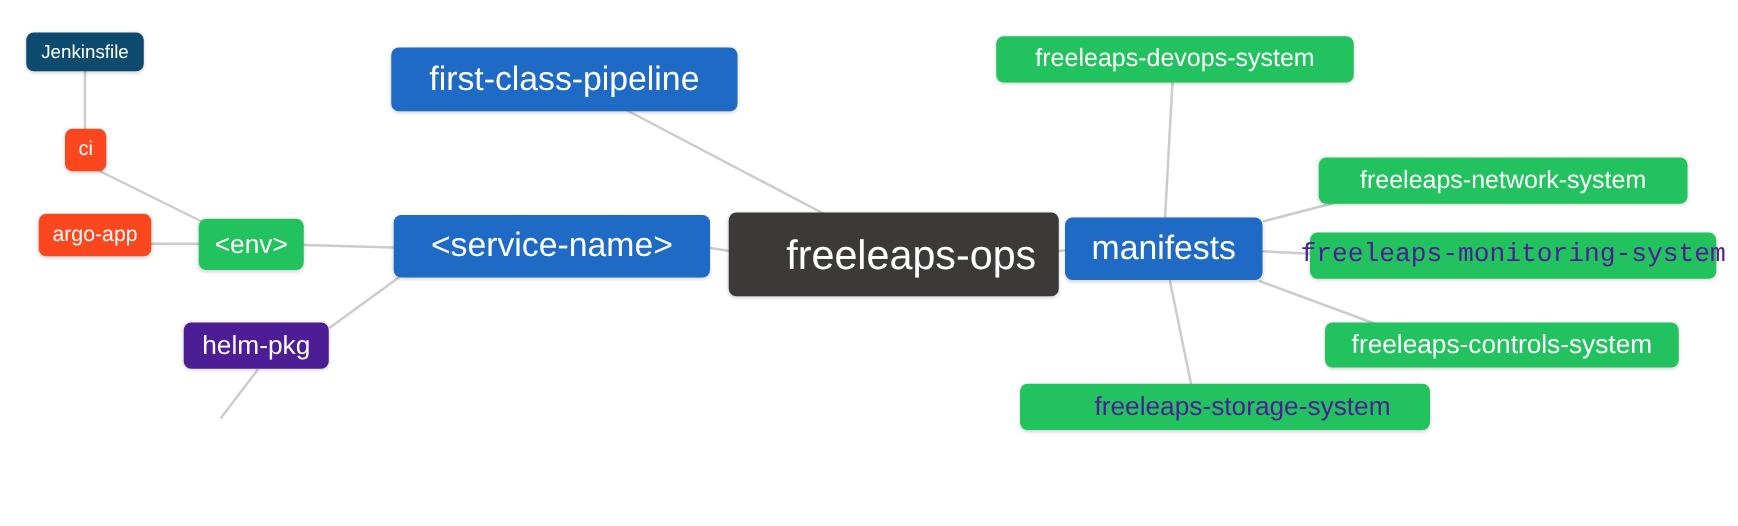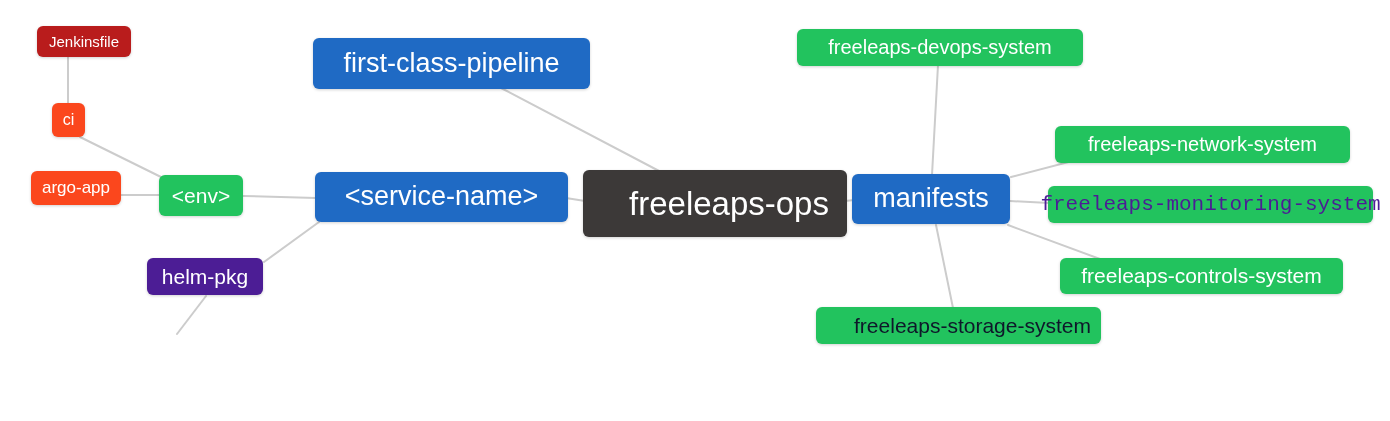--- a/index.html
+++ b/index.html
@@ -56,21 +56,21 @@
       <line x1="845" y1="201" x2="854" y2="200" stroke="#cccccc" stroke-width="2" stroke-linecap="round"></line>
       <line x1="938" y1="65" x2="932" y2="175" stroke="#cccccc" stroke-width="2" stroke-linecap="round"></line>
       <line x1="1011" y1="177" x2="1126" y2="147" stroke="#cccccc" stroke-width="2" stroke-linecap="round"></line>
       <line x1="1010" y1="201" x2="1049" y2="203" stroke="#cccccc" stroke-width="2" stroke-linecap="round"></line>
       <line x1="1008" y1="225" x2="1100" y2="259" stroke="#cccccc" stroke-width="2" stroke-linecap="round"></line>
       <line x1="936" y1="225" x2="953" y2="308" stroke="#cccccc" stroke-width="2" stroke-linecap="round"></line>
       <line x1="264" y1="262" x2="319" y2="222" stroke="#cccccc" stroke-width="2" stroke-linecap="round"></line>
       <line x1="177" y1="334" x2="206" y2="296" stroke="#cccccc" stroke-width="2" stroke-linecap="round"></line>
     </svg>
 
-  <div class="node" style="left: 21px; top: 26px; width: 94px; height: 31px; font-size: 15px; background: #b91c1c; color: rgb(255, 255, 255); margin-left: 16px;">
+  <div class="node" style="left: 21px; top: 26px; width: 94px; height: 31px; font-size: 15px; background: #0c4a6e; color: rgb(255, 255, 255);">
       <span>Jenkinsfile</span>
     </div>
   <div class="node" style="left: 52px; top: 103px; width: 33px; height: 34px; font-size: 16px; background: rgb(251, 71, 29); color: rgb(255, 255, 255);">
       <span>ci</span>
     </div>
   <div class="node" style="left: 31px; top: 171px; width: 90px; height: 34px; font-size: 17px; background: rgb(251, 71, 29); color: rgb(255, 255, 255);">
       <span>argo-app</span>
     </div>
   <div class="node" style="left: 159px; top: 175px; width: 84px; height: 41px; font-size: 21px; background: rgb(34, 195, 94); color: rgb(255, 255, 255);">
       <span>&lt;env&gt;</span>
@@ -92,19 +92,19 @@
     </div>
   <div class="node" style="left: 1055px; top: 111px; width: 295px; height: 37px; font-size: 20px; background: rgb(34, 195, 94); color: rgb(255, 255, 255); margin-top: 15px;">
       <span>freeleaps-network-system</span>
     </div>
   <div class="node" style="left: 1048px; top: 186px; width: 325px; height: 37px; font-size: 21px; background: rgb(34, 195, 94); color: #4c1d95; font-family: Liberation Mono, monospace;">
       <span>freeleaps-monitoring-system</span>
     </div>
   <div class="node" style="left: 1060px; top: 258px; width: 283px; height: 36px; font-size: 21px; background: rgb(34, 195, 94); color: rgb(255, 255, 255);">
       <span>freeleaps-controls-system</span>
     </div>
-  <div class="node" style="left: 816px; top: 307px; width: 285px; height: 37px; font-size: 21px; background: rgb(34, 195, 94); color: #0f172a; padding-left: 28px;">
+  <div class="node" style="left: 816px; top: 307px; width: 328px; height: 37px; font-size: 21px; background: rgb(34, 195, 94); color: #4c1d95; padding-left: 28px;">
       <span>freeleaps-storage-system</span>
     </div>
   <div class="node" style="left: 147px; top: 258px; width: 116px; height: 37px; font-size: 21px; background: #4c1d95; color: rgb(255, 255, 255);">
       <span>helm-pkg</span>
     </div>
 </div>
 
 </body></html>

